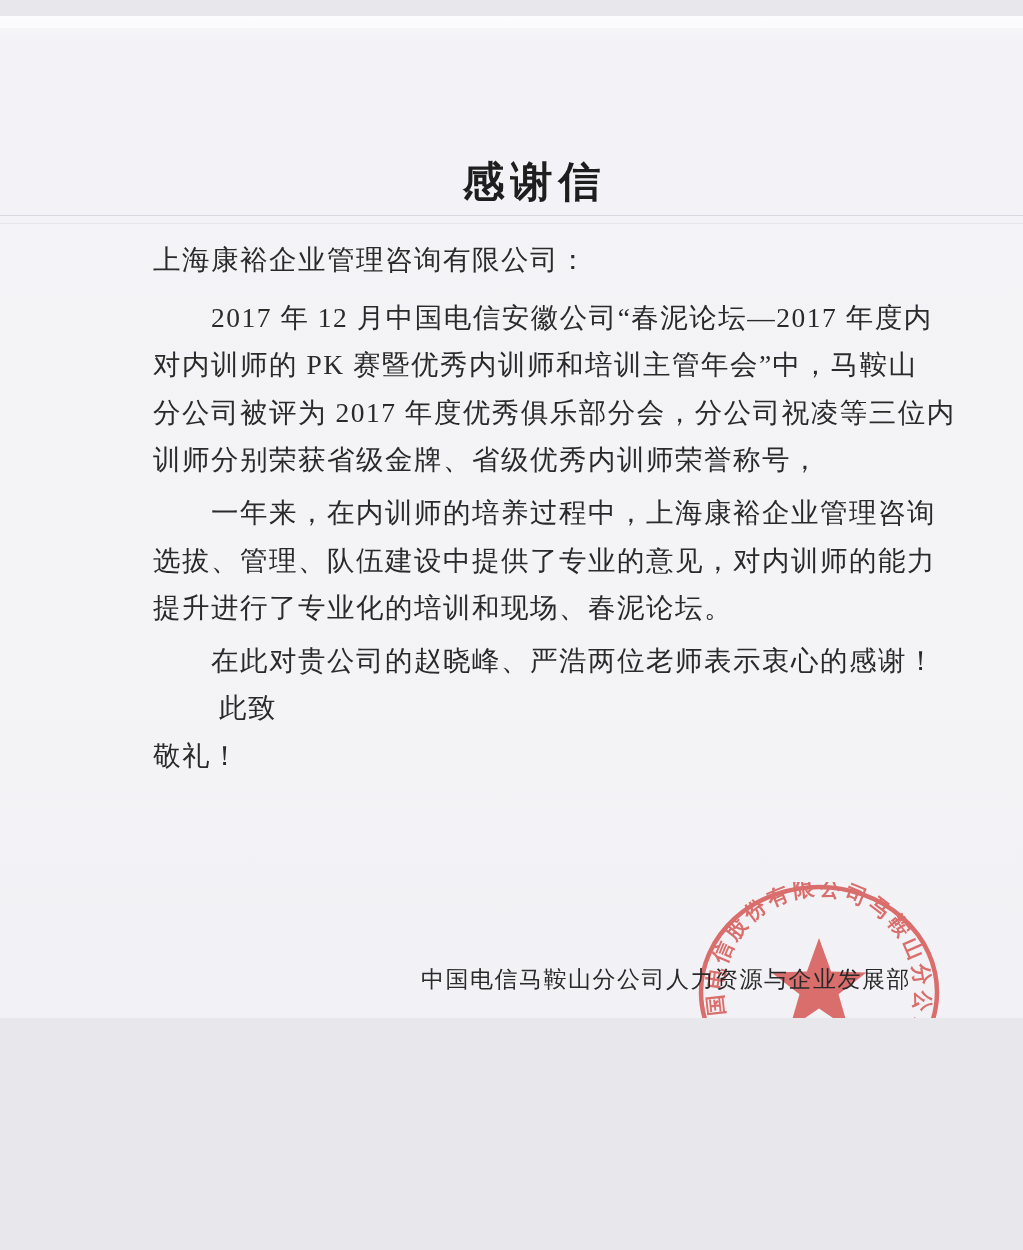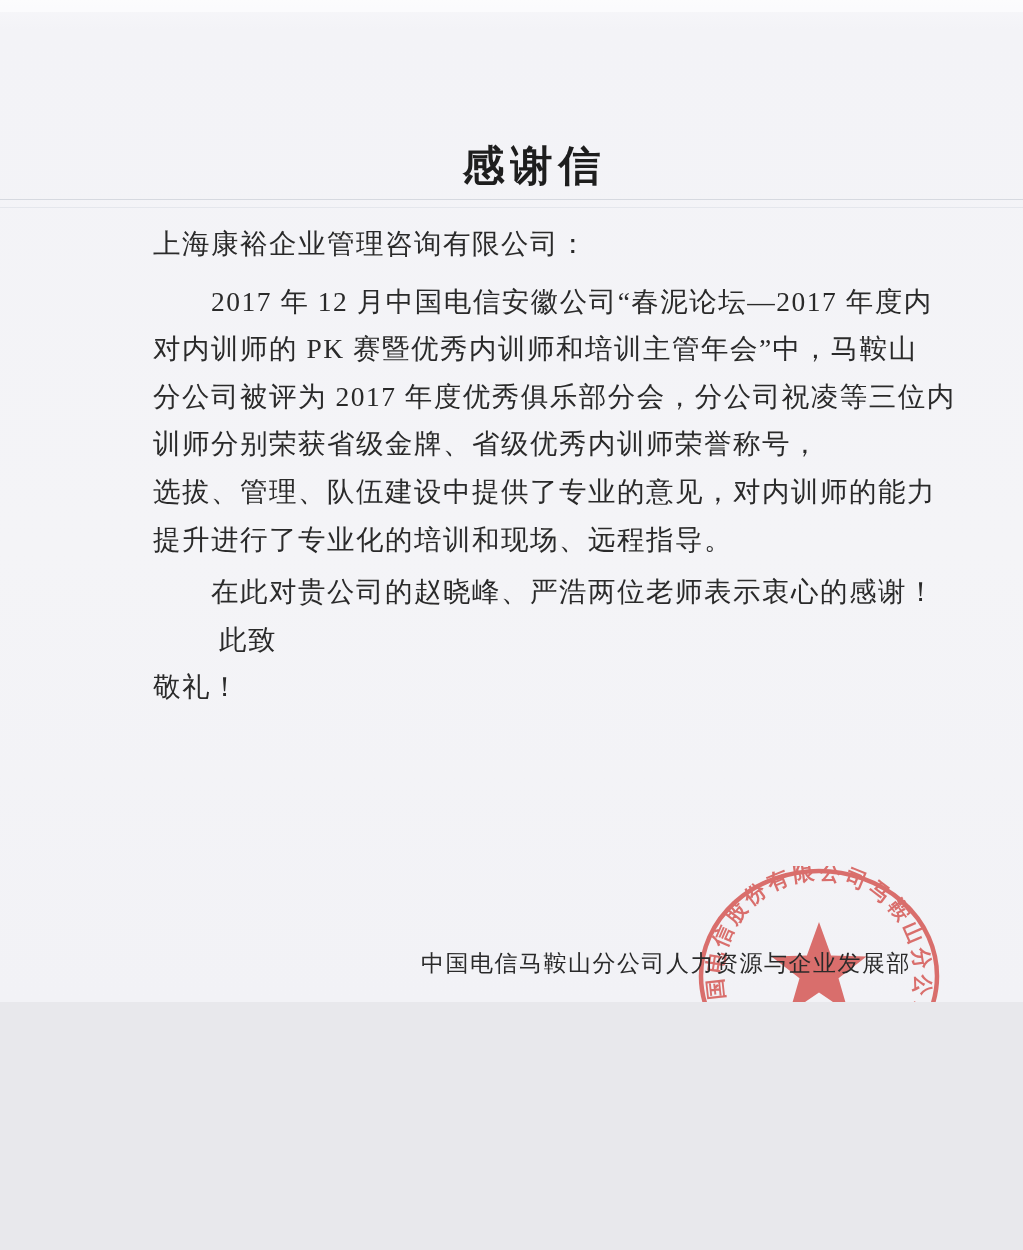--- a/index.html
+++ b/index.html
@@ -4,21 +4,21 @@
 <style>
   html, body {
     margin: 0;
     padding: 0;
     background: #e8e8ec;
   }
   .page {
     position: relative;
     width: 1023px;
     height: 1002px;
-    margin: 0 auto;
+    margin: 16px auto;
     background: linear-gradient(180deg, #f7f7fa 0%, #f3f3f7 3%, #f4f4f7 55%, #f2f2f6 100%);
     overflow: hidden;
     font-family: "Liberation Serif", "DejaVu Serif", serif;
     color: #262626;
   }
   .title {
     position: absolute;
     top: 110px;
     left: 0;
     right: 0;
@@ -112,22 +112,23 @@
   <div class="top-band"></div>
 
   <h1 class="title">感谢信</h1>
 
   <div class="body-text">
     <div class="line salutation">上海康裕企业管理咨询有限公司：</div>
     <div class="line indent">2017 年 12 月中国电信安徽公司“春泥论坛—2017 年度内</div>
     <div class="line">对内训师的 PK 赛暨优秀内训师和培训主管年会”中，马鞍山</div>
     <div class="line">分公司被评为 2017 年度优秀俱乐部分会，分公司祝凌等三位内</div>
     <div class="line">训师分别荣获省级金牌、省级优秀内训师荣誉称号，</div>
+    <div class="line indent para-gap">一年来，在内训师的培养过程中，上海康裕企业管理咨询</div>
     <div class="line">选拔、管理、队伍建设中提供了专业的意见，对内训师的能力</div>
-    <div class="line">提升进行了专业化的培训和现场、远程指导。</div>
+    <div class="line">提升进行了专业化的培训和现场、春泥论坛。</div>
     <div class="line indent para-gap">在此对贵公司的赵晓峰、严浩两位老师表示衷心的感谢！</div>
     <div class="line indent-more">此致</div>
     <div class="line">敬礼！</div>
   </div>
 
   <svg class="stamp" viewBox="0 0 250 222" aria-hidden="true">
     <ellipse cx="125" cy="110" rx="118" ry="105" fill="none" stroke="#d4524e" stroke-width="4.5"></ellipse>
     <path id="stampArc" d="M 41 158.5 A 97 97 0 1 1 209 158.5" fill="none"></path>
     <path id="stampBottomArc" d="M 36 156 Q 125 188 214 156" fill="none"></path>
     <text class="arc-label">

